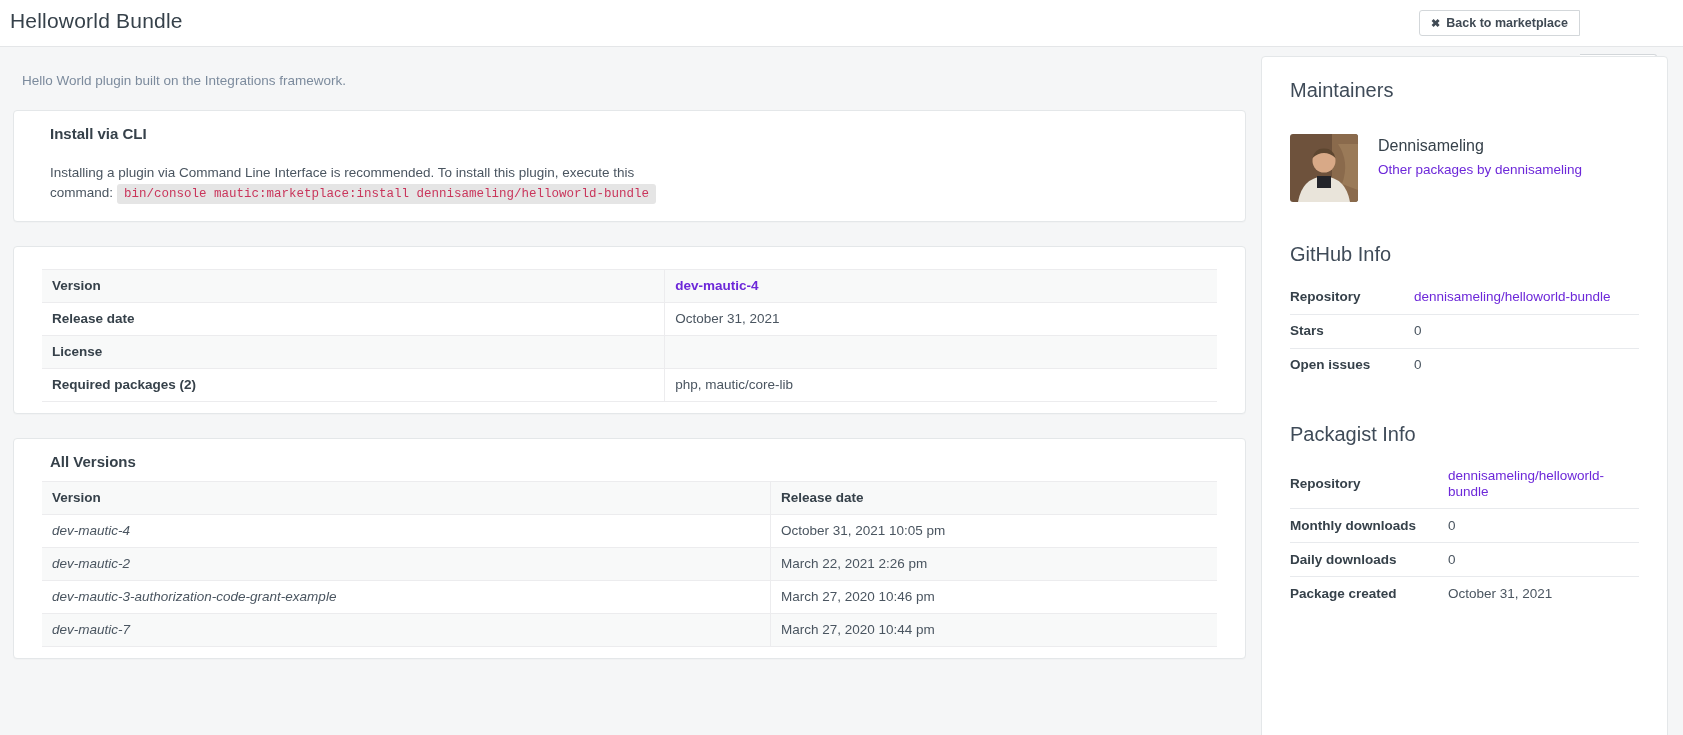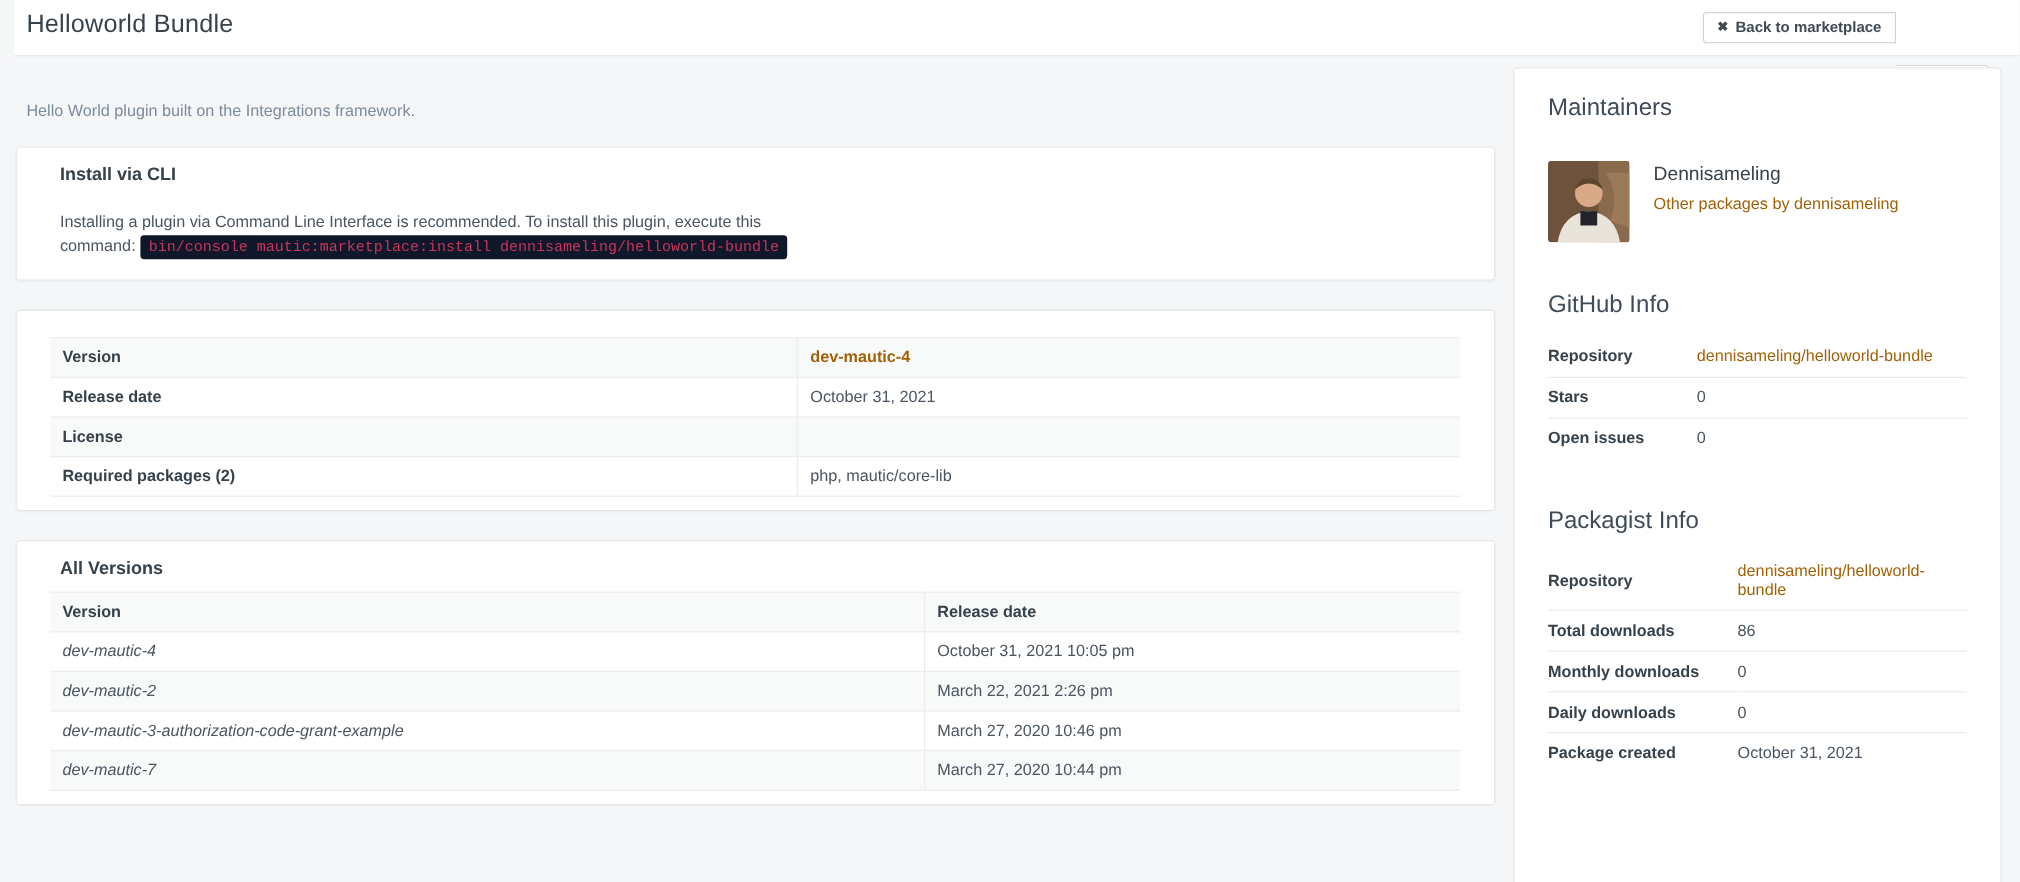--- a/index.html
+++ b/index.html
@@ -6,21 +6,21 @@
   html, body { width: 1683px; height: 735px; }
   body {
     font-family: "Liberation Sans", sans-serif;
     background: #f5f6f7;
     color: #4a5560;
     overflow: hidden;
     position: relative;
   }
   
   .page-header {
-    position: absolute; top: 0; left: 12px; right: 0; height: 47px;
+    position: absolute; top: 0; left: 0; right: 0; height: 47px;
     background: #ffffff; border-bottom: 1px solid #e4e6e8;
   }
   .page-title {
     position: absolute; left: 10px; top: 9px;
     font-size: 21px; font-weight: 400; color: #36414a; letter-spacing: 0.2px;
   }
   .btn-group { position: absolute; right: 26px; top: 10px; display: flex; }
   .btn {
     display: inline-flex; align-items: center; gap: 6px;
     height: 26px; padding: 0 11px;
@@ -28,56 +28,56 @@
     font-family: "Liberation Sans", sans-serif;
     font-size: 12.5px; font-weight: bold; color: #404a54;
     cursor: pointer; white-space: nowrap;
   }
   .btn:first-child { border-radius: 3px 0 0 3px; }
   .btn + .btn { border-left: 0; border-radius: 0 3px 3px 0; margin-top: 44px; }
   .btn .x-icon { font-size: 11px; line-height: 1; color: #404a54; font-style: normal; }
   .btn svg { display: block; }
   
   .main { position: absolute; top: 48px; left: 0; right: 0; bottom: 0; }
-  .content-col { position: absolute; left: 13px; top: 0; width: 1233px; margin-top: 12px; }
+  .content-col { position: absolute; left: 13px; top: 0; width: 1233px; }
   .plugin-description {
     padding: 25px 0 22px 9px;
     font-size: 13.5px; color: #7c8b9d;
   }
   .card {
     background: #ffffff; border: 1px solid #e4e7e9; border-radius: 4px;
     padding: 13px 28px 11px; margin-bottom: 24px;
     box-shadow: 0 1px 1px rgba(0,0,0,0.02);
   }
   .card-heading {
     font-size: 15px; font-weight: bold; color: #36414a;
     padding: 0 8px; line-height: 20px;
   }
   .cli-text { margin-top: 19px; padding: 0 8px 6px; font-size: 13.5px; color: #4a5560; line-height: 20px; }
   .code-chip {
     font-family: "Liberation Mono", monospace;
-    font-size: 12.5px; color: #c9355b; background: #0f172a;
+    font-size: 12.5px; color: #c9355b; background: #e5e5e5;
     padding: 3px 7px; border-radius: 3px; margin-left: 4px; white-space: nowrap;
   }
   
   table { width: 100%; border-collapse: collapse; margin-top: 9px; }
   th, td {
     font-size: 13.5px; text-align: left; vertical-align: middle;
     padding: 8px 10px; height: 33px; line-height: 16px;
     border-bottom: 1px solid #ececee; border-top: 1px solid #ececee;
   }
   th { font-weight: bold; color: #36414a; }
   td { color: #4a5560; }
   .kv-table th { width: 53%; border-right: 1px solid #ececee; }
   .kv-table tr:nth-child(odd) { background: #f8f9f9; }
   .versions-table th.col-version, .versions-table td.col-version { width: 62%; border-right: 1px solid #ececee; }
   .versions-table thead tr { background: #f8f9f9; }
   .versions-table tbody tr:nth-child(even) { background: #f8f9f9; }
   .version-name { font-style: italic; }
-  a.link { color: #a16207; text-decoration: none; cursor: pointer; }
+  a.link { color: #6d28d9; text-decoration: none; cursor: pointer; }
   a.link-bold { font-weight: bold; }
   
   .sidebar {
     position: absolute; right: 15px; top: 8px; width: 407px; height: 691px;
     background: #ffffff; border: 1px solid #e4e7e9; border-radius: 4px;
     padding: 20px 28px 0;
   }
   .side-heading {
     font-size: 20px; font-weight: 400; color: #3f4b58; line-height: 27px;
   }
@@ -224,24 +224,20 @@
     </table>
 
     <h2 class="side-heading spaced">Packagist Info</h2>
     <table class="side-table pk">
       <tbody>
         <tr>
           <th>Repository</th>
           <td><a class="link">dennisameling/helloworld-bundle</a></td>
         </tr>
         <tr>
-          <th>Total downloads</th>
-          <td>86</td>
-        </tr>
-        <tr>
           <th>Monthly downloads</th>
           <td>0</td>
         </tr>
         <tr>
           <th>Daily downloads</th>
           <td>0</td>
         </tr>
         <tr>
           <th>Package created</th>
           <td>October 31, 2021</td>

